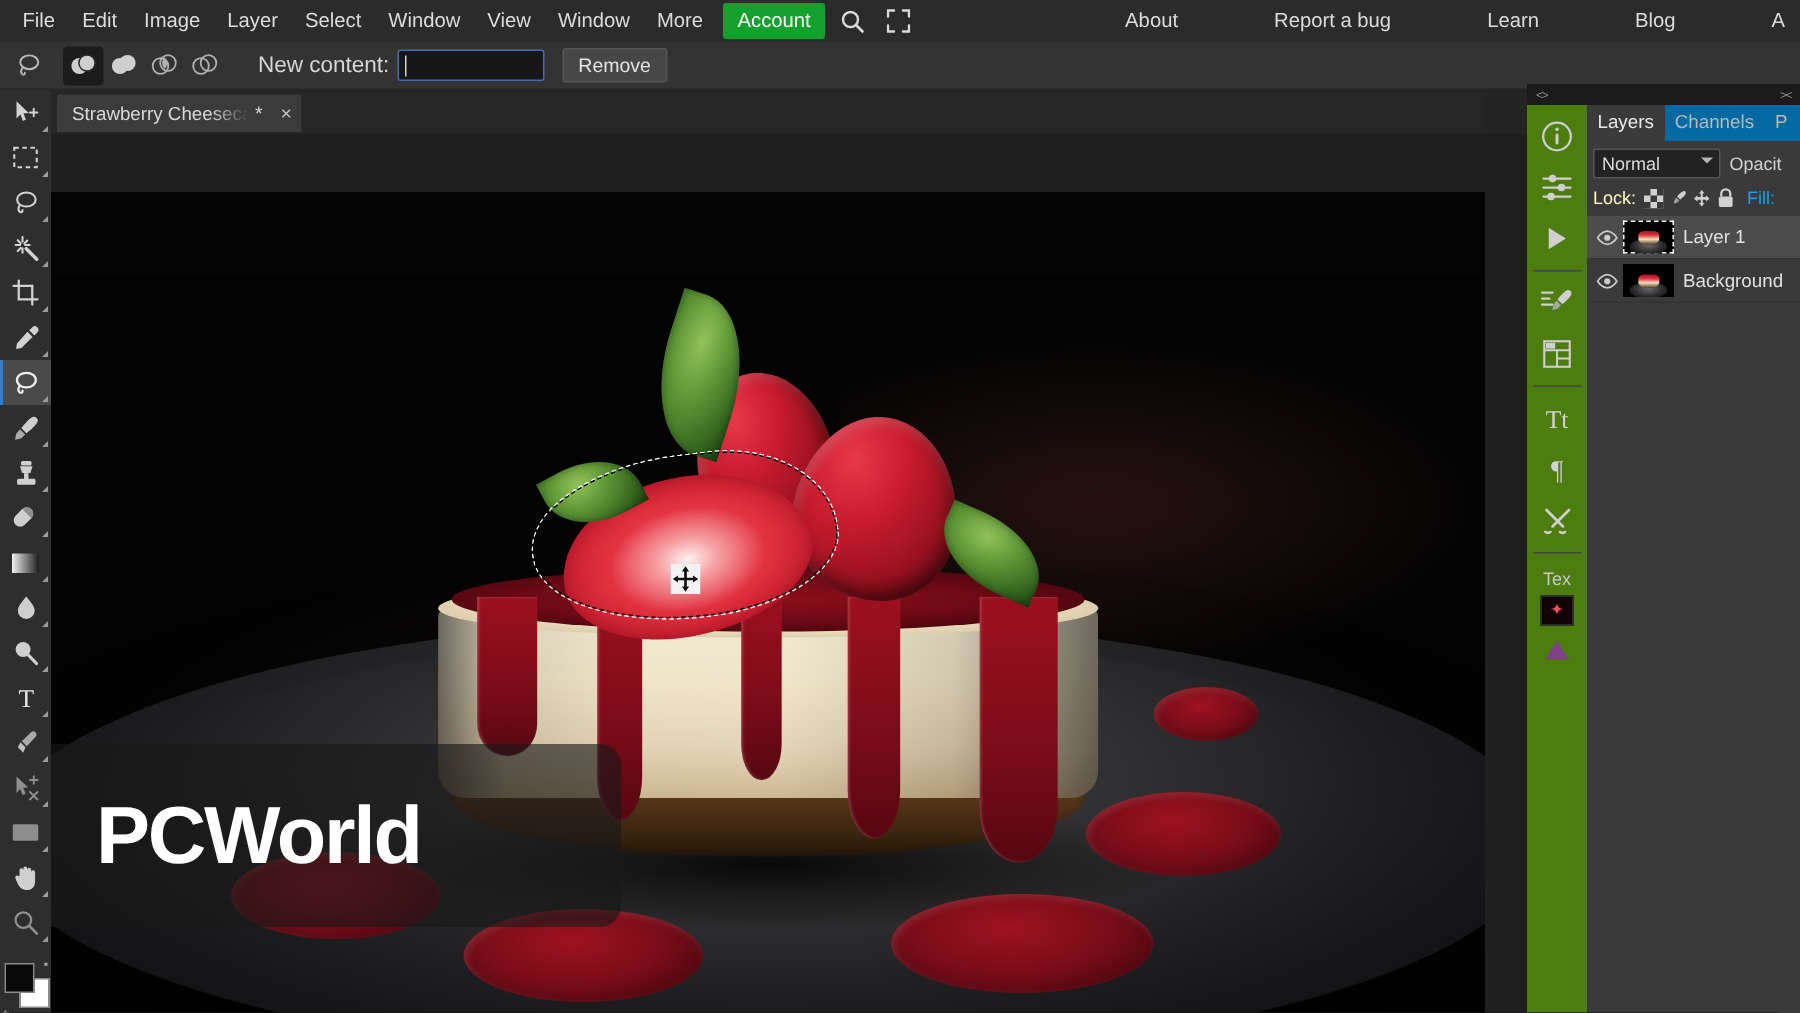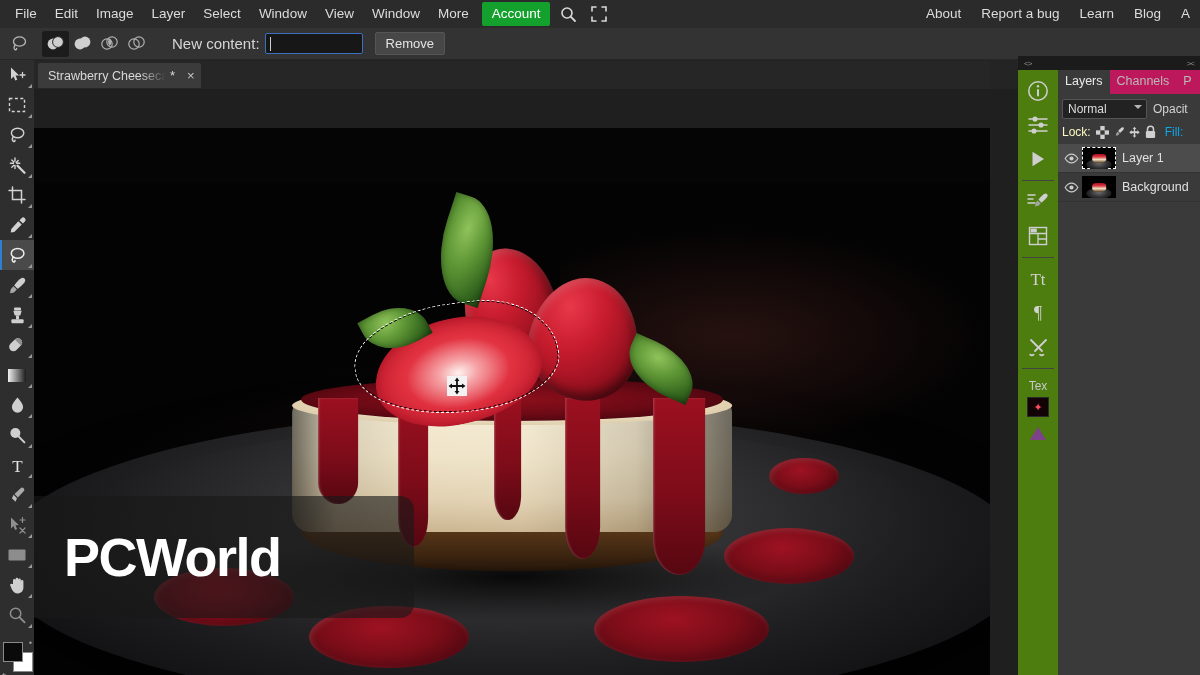--- a/index.html
+++ b/index.html
@@ -26,20 +26,21 @@
     margin-left: 4px; border-radius: 2px; font-weight: 400;
   }
   .icon-btn {
     width: 26px; height: 24px; display: flex; align-items: center;
     justify-content: center; margin-left: 5px; cursor: pointer;
   }
   .menu-right {
     position: absolute; right: 0; top: 0; height: 28px;
     display: flex; align-items: center; padding-right: 0px;
     overflow: hidden;
+    gap: 44px;
   }
   .menu-right .menu-item { font-size: 13.5px; color: #dcdcdc; padding: 4px 10px; }
 
   
   .optionsbar {
     position: absolute; left: 0; top: 28px; width: 1200px; height: 32px;
     background: #333333; display: flex; align-items: center; padding-left: 6px;
     border-bottom: 1px solid #262626;
   }
   .opt-tool {
@@ -271,21 +272,21 @@
     width: 0; height: 0; margin-top: 10px;
     border-left: 8px solid transparent; border-right: 8px solid transparent;
     border-bottom: 13px solid #8e2fb4; cursor: pointer; opacity: .75;
   }
 
   
   .panel {
     position: absolute; left: 1058px; top: 70px; width: 142px; height: 605px;
     background: #3a3a3a;
   }
-  .panel-tabs { display: flex; height: 24px; background: #be185d; }
+  .panel-tabs { display: flex; height: 24px; background: #0369a1; }
   .panel-tab {
     color: #b9b9b9; font-size: 12.5px; padding: 4px 7px; white-space: nowrap;
     cursor: pointer;
   }
   .panel-tab.active { background: #3a3a3a; color: #eaeaea; }
   .blendrow { display: flex; align-items: center; height: 26px; padding: 3px 12px 0 4px; }
   .blend-select {
     position: relative; width: 85px; height: 20px; background: #222222;
     border: 1px solid #555; border-radius: 2px; display: flex;
     align-items: center; padding-left: 5px; cursor: pointer;

